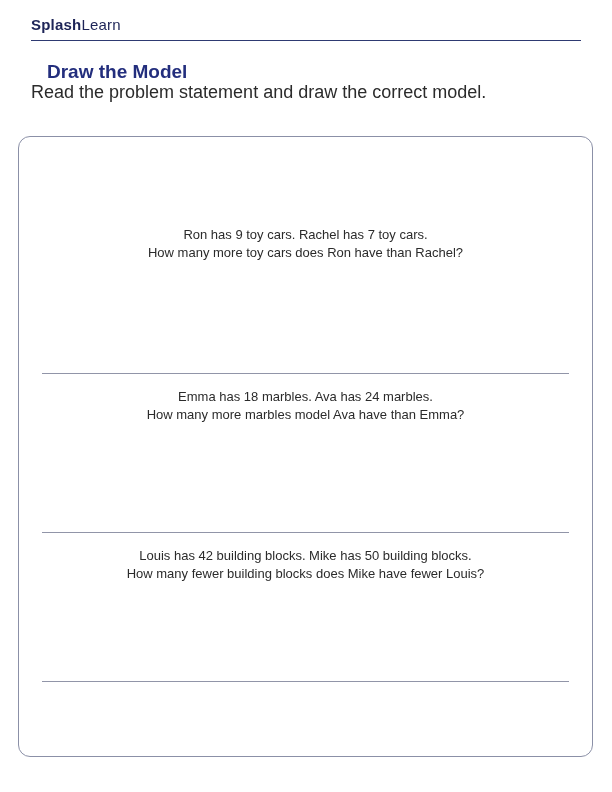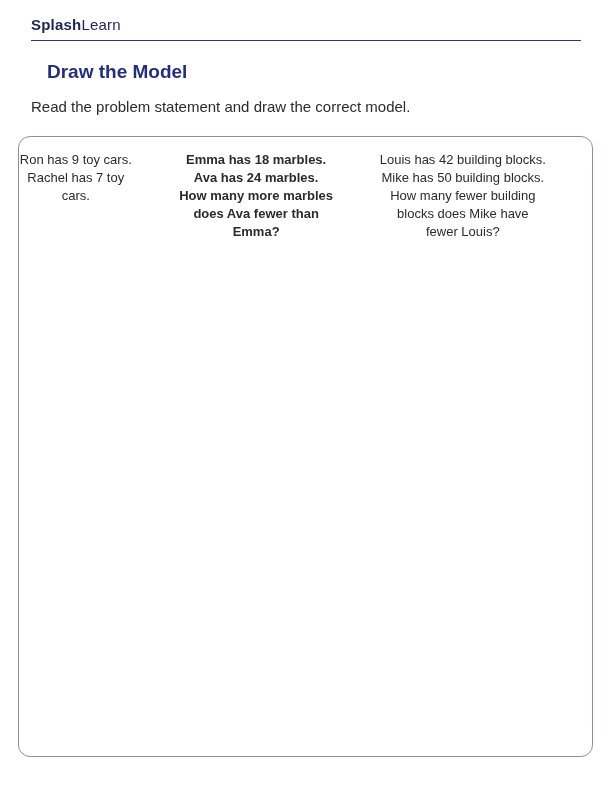--- a/index.html
+++ b/index.html
@@ -35,46 +35,46 @@
   }
   .page-title{
     position:absolute;
     left:47px;top:61px;
     font-size:19px;
     font-weight:700;
     color:var(--title-blue);
   }
   .instruction{
     position:absolute;
-    left:31px;top:98px;
-    font-size:15px;
+    left:31px;top:82px;
+    font-size:18px;
     color:var(--text);
   }
   .worksheet-box{
     position:absolute;
     left:18px;top:136px;
     width:575px;height:621px;
     border:1.5px solid var(--box-border);
     border-radius:12px;
     display:flex;
-    flex-direction:row;
+    flex-direction:column;
     background:#ffffff;
     justify-content:center;
   }
   .problem-section{
     padding-top:14px;
     text-align:center;
   }
   .problem-section .line{
     font-size:13px;
     line-height:18px;
     color:var(--text);
   }
   .s1{height:161px;}
-  .s2{height:158px;font-weight:bold;}
+  .s2{height:158px;}
   .s3{height:148px;}
   .s4{flex:1;}
   .divider{
     height:0;
     border-top:1.5px solid var(--divider);
     margin:0 23px;
   }
 </style>
 </head>
 <body>
@@ -86,27 +86,28 @@
 <div class="header-rule"></div>
 
 <h1 class="page-title">Draw the Model</h1>
 
 <p class="instruction">Read the problem statement and draw the correct model.</p>
 
 <div class="worksheet-box">
 
   <div class="problem-section s1">
     <p class="line">Ron has 9 toy cars. Rachel has 7 toy cars.</p>
+    <p class="line">How many more toy cars does Ron have than Rachel?</p>
   </div>
 
   <div class="divider"></div>
 
   <div class="problem-section s2">
     <p class="line">Emma has 18 marbles. Ava has 24 marbles.</p>
-    <p class="line">How many more marbles does Ava fewer than Emma?</p>
+    <p class="line">How many more marbles model Ava have than Emma?</p>
   </div>
 
   <div class="divider"></div>
 
   <div class="problem-section s3">
     <p class="line">Louis has 42 building blocks. Mike has 50 building blocks.</p>
     <p class="line">How many fewer building blocks does Mike have fewer Louis?</p>
   </div>
 
   <div class="divider"></div>

